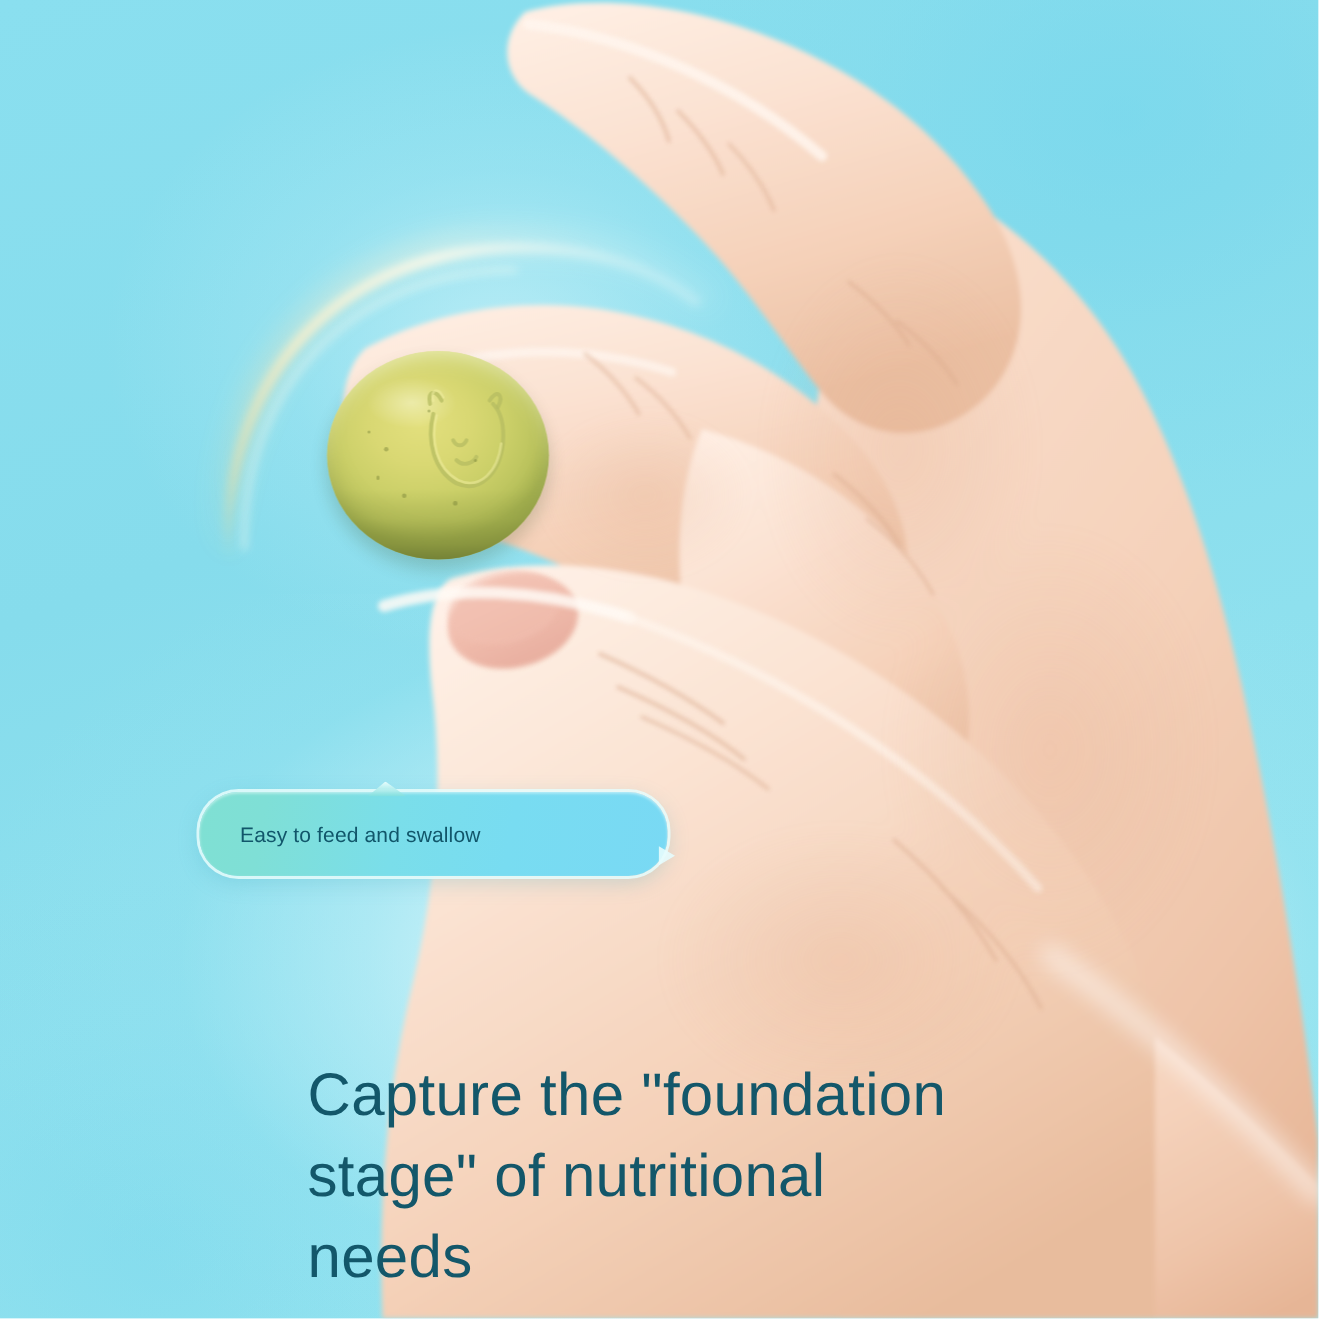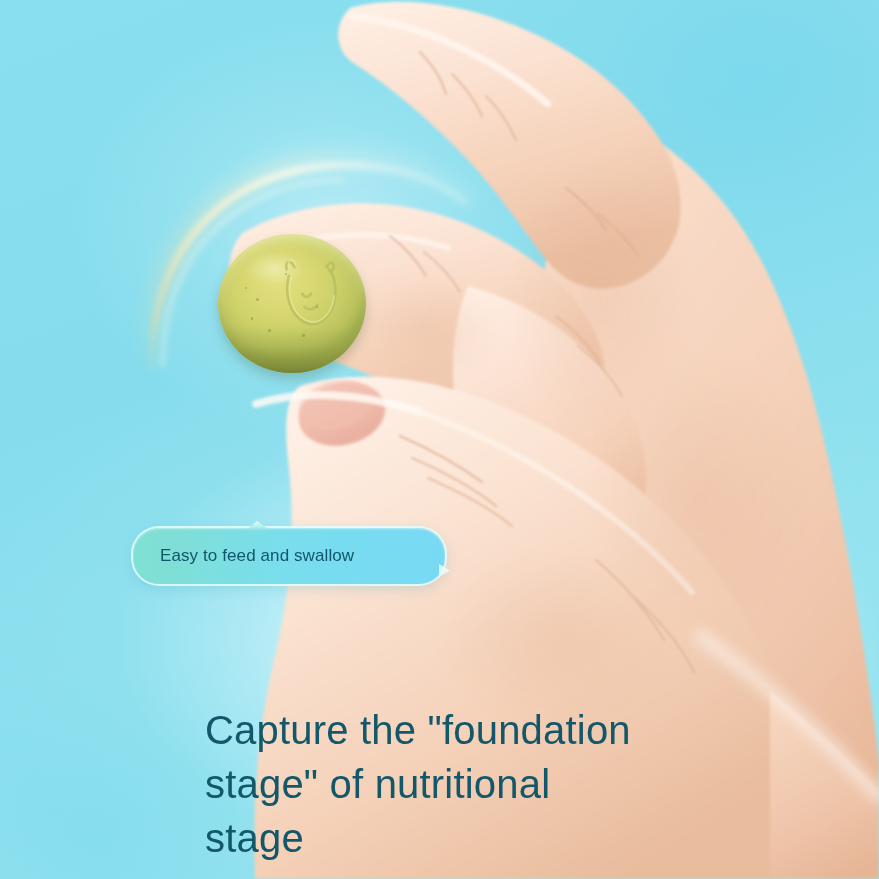--- a/index.html
+++ b/index.html
@@ -163,21 +163,21 @@
     position: absolute;
     right: -5px;
     bottom: 7px;
     width: 11px;
     height: 13px;
     background: rgba(230,252,253,0.9);
     clip-path: polygon(0% 0%, 100% 50%, 0% 100%);
   }
   .badge-label {
     margin-left: 27px;
-    font-size: 17px;
+    font-size: 14px;
     letter-spacing: 0.1px;
     color: #11566a;
     white-space: nowrap;
   }
 
   
   .headline {
     position: absolute;
     left: 205px;
     top: 703px;
@@ -389,16 +389,16 @@
 
   <div class="badge">
     <div class="badge-notch-top"></div>
     <div class="badge-notch-br"></div>
     <span class="badge-label">Easy to feed and swallow</span>
   </div>
 
   <div class="headline">
     <div>Capture the "foundation</div>
     <div>stage" of nutritional</div>
-    <div>stage</div>
+    <div>needs</div>
   </div>
 
 </div>
 
 </body></html>

